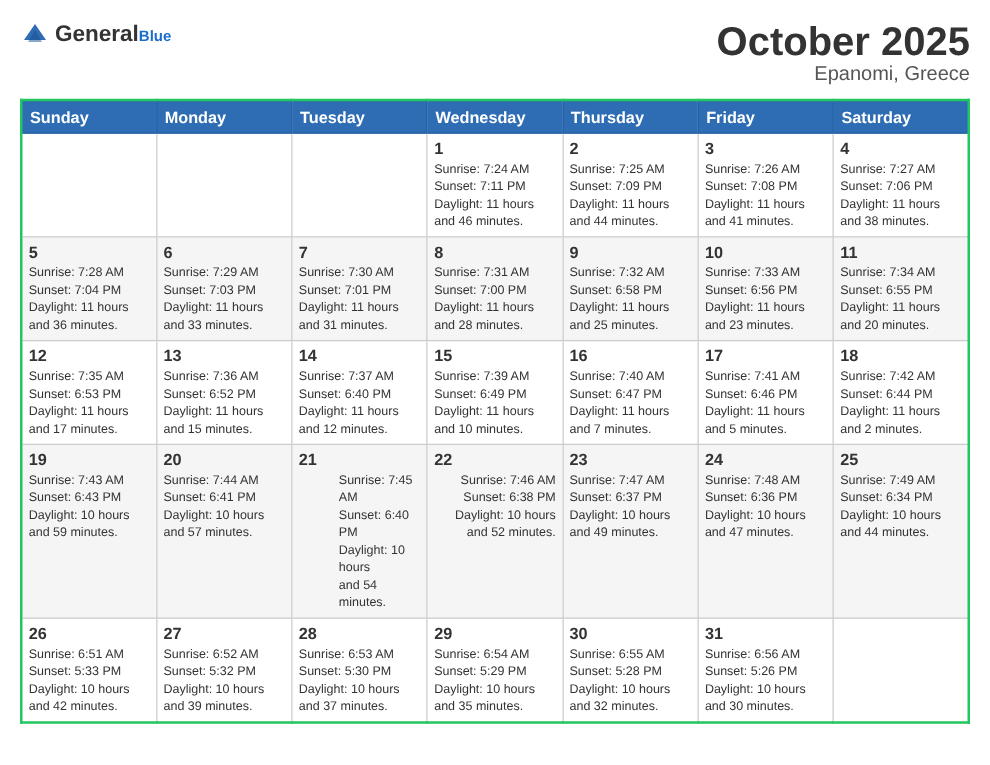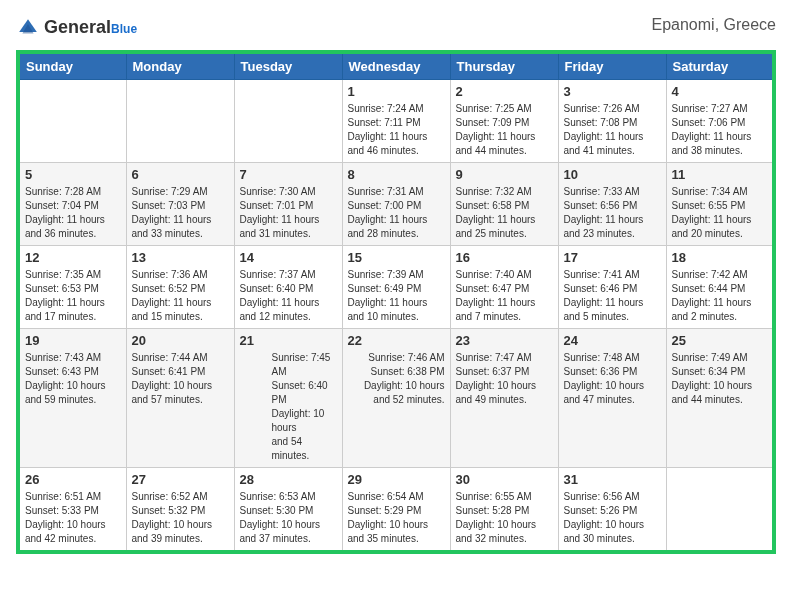--- a/index.html
+++ b/index.html
@@ -46,21 +46,21 @@
       color: #333;
       line-height: 1.1;
     }
     .subtitle {
       font-size: 16px;
       color: #555;
     }
     .calendar {
       width: 100%;
       border-collapse: collapse;
-      border: 4px solid #22c55e;
+      border: 2px solid #22c55e;
     }
     .calendar th {
       background-color: #2e6db4;
       color: #fff;
       font-size: 13px;
       font-weight: bold;
       padding: 5px 6px;
       text-align: left;
       border: 1px solid #2060a0;
     }
@@ -101,20 +101,21 @@
       <polygon points="15,4 26,20 4,20" fill="#2e6db4"></polygon>
       <polygon points="15,10 22,22 8,22" fill="#1a4d8f" opacity="0.5"></polygon>
     </svg>
     <div>
       <div>
         <span class="logo-text-general">General</span><span class="logo-text-blue">Blue</span>
       </div>
     </div>
   </div>
   <div class="title-area">
+    <div class="month-title">October 2025</div>
     <div class="subtitle">Epanomi, Greece</div>
   </div>
 </div>
 
 <table class="calendar">
   <thead>
     <tr>
     <th>Sunday</th>
         <th>Monday</th>
         <th>Tuesday</th>

